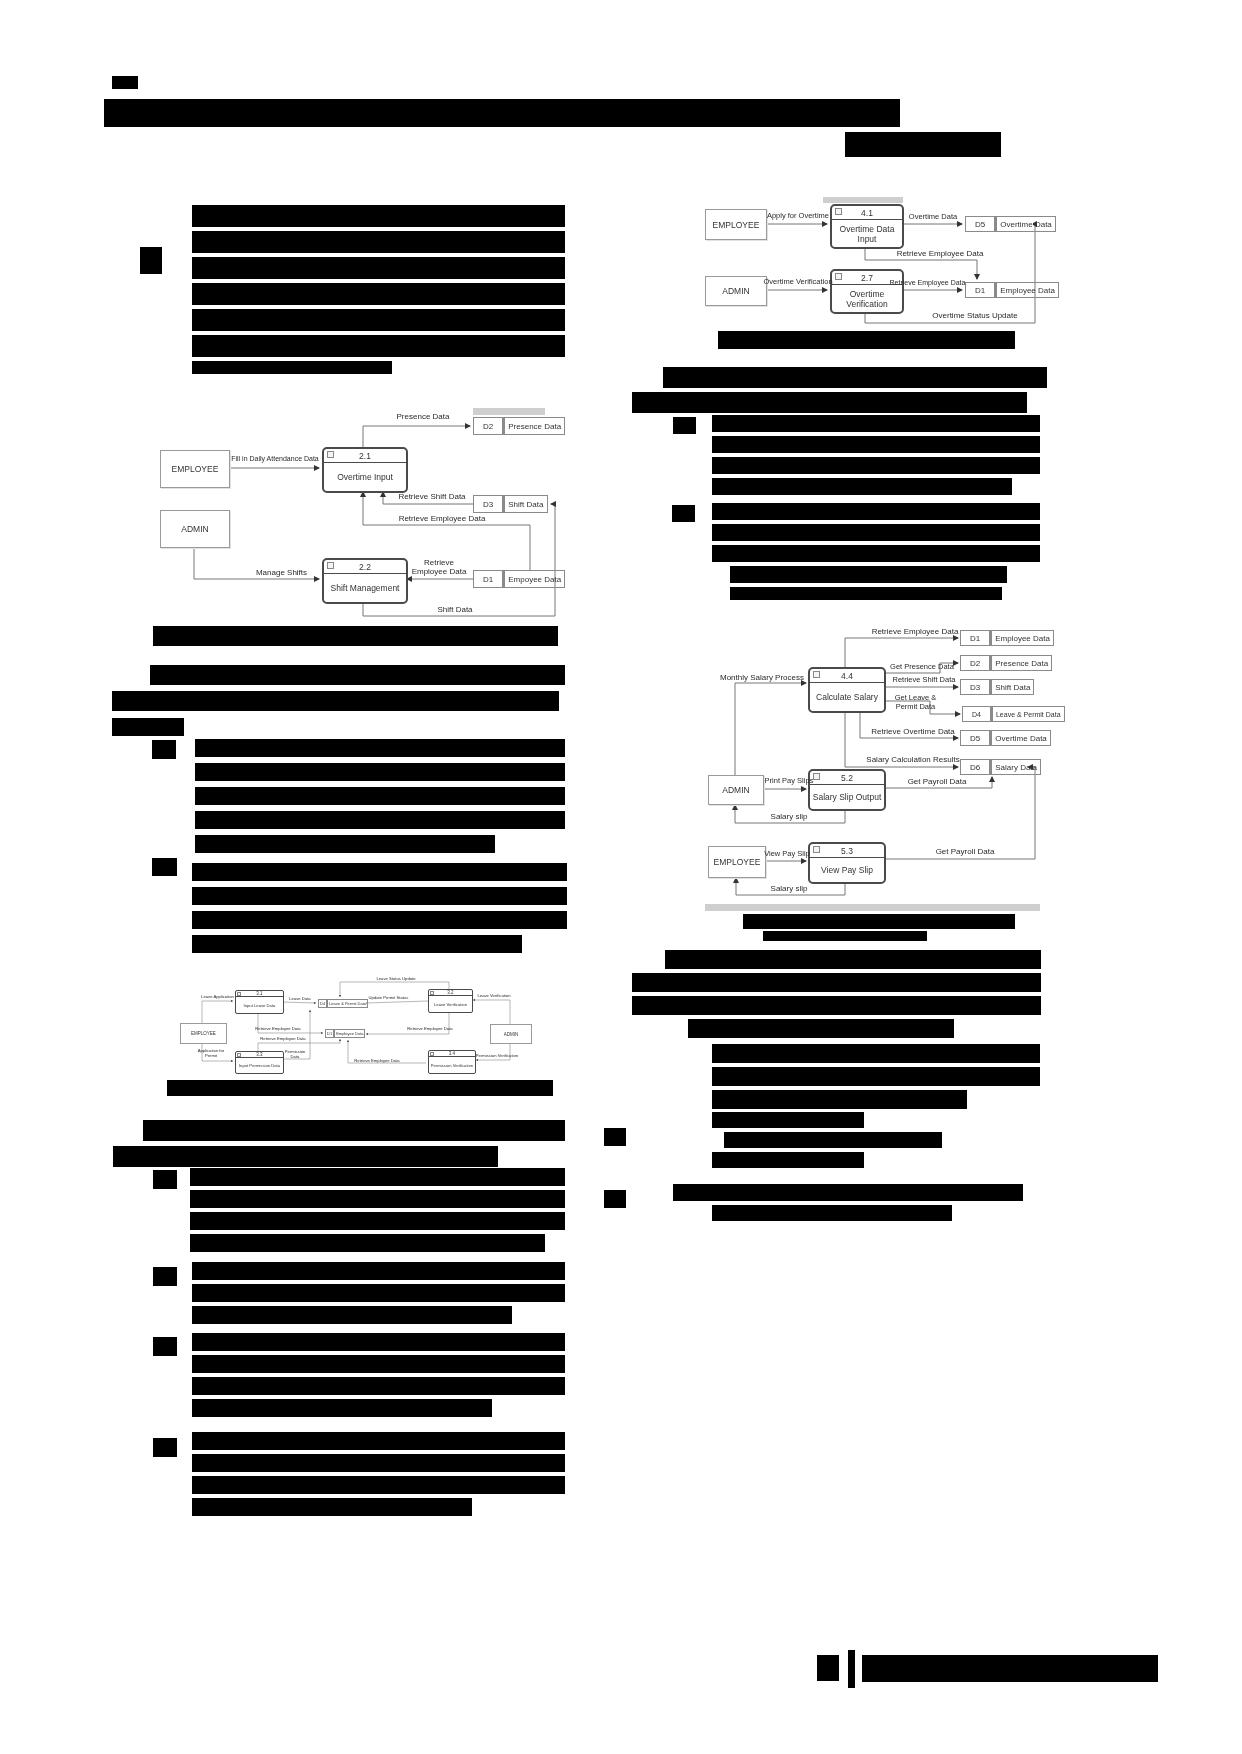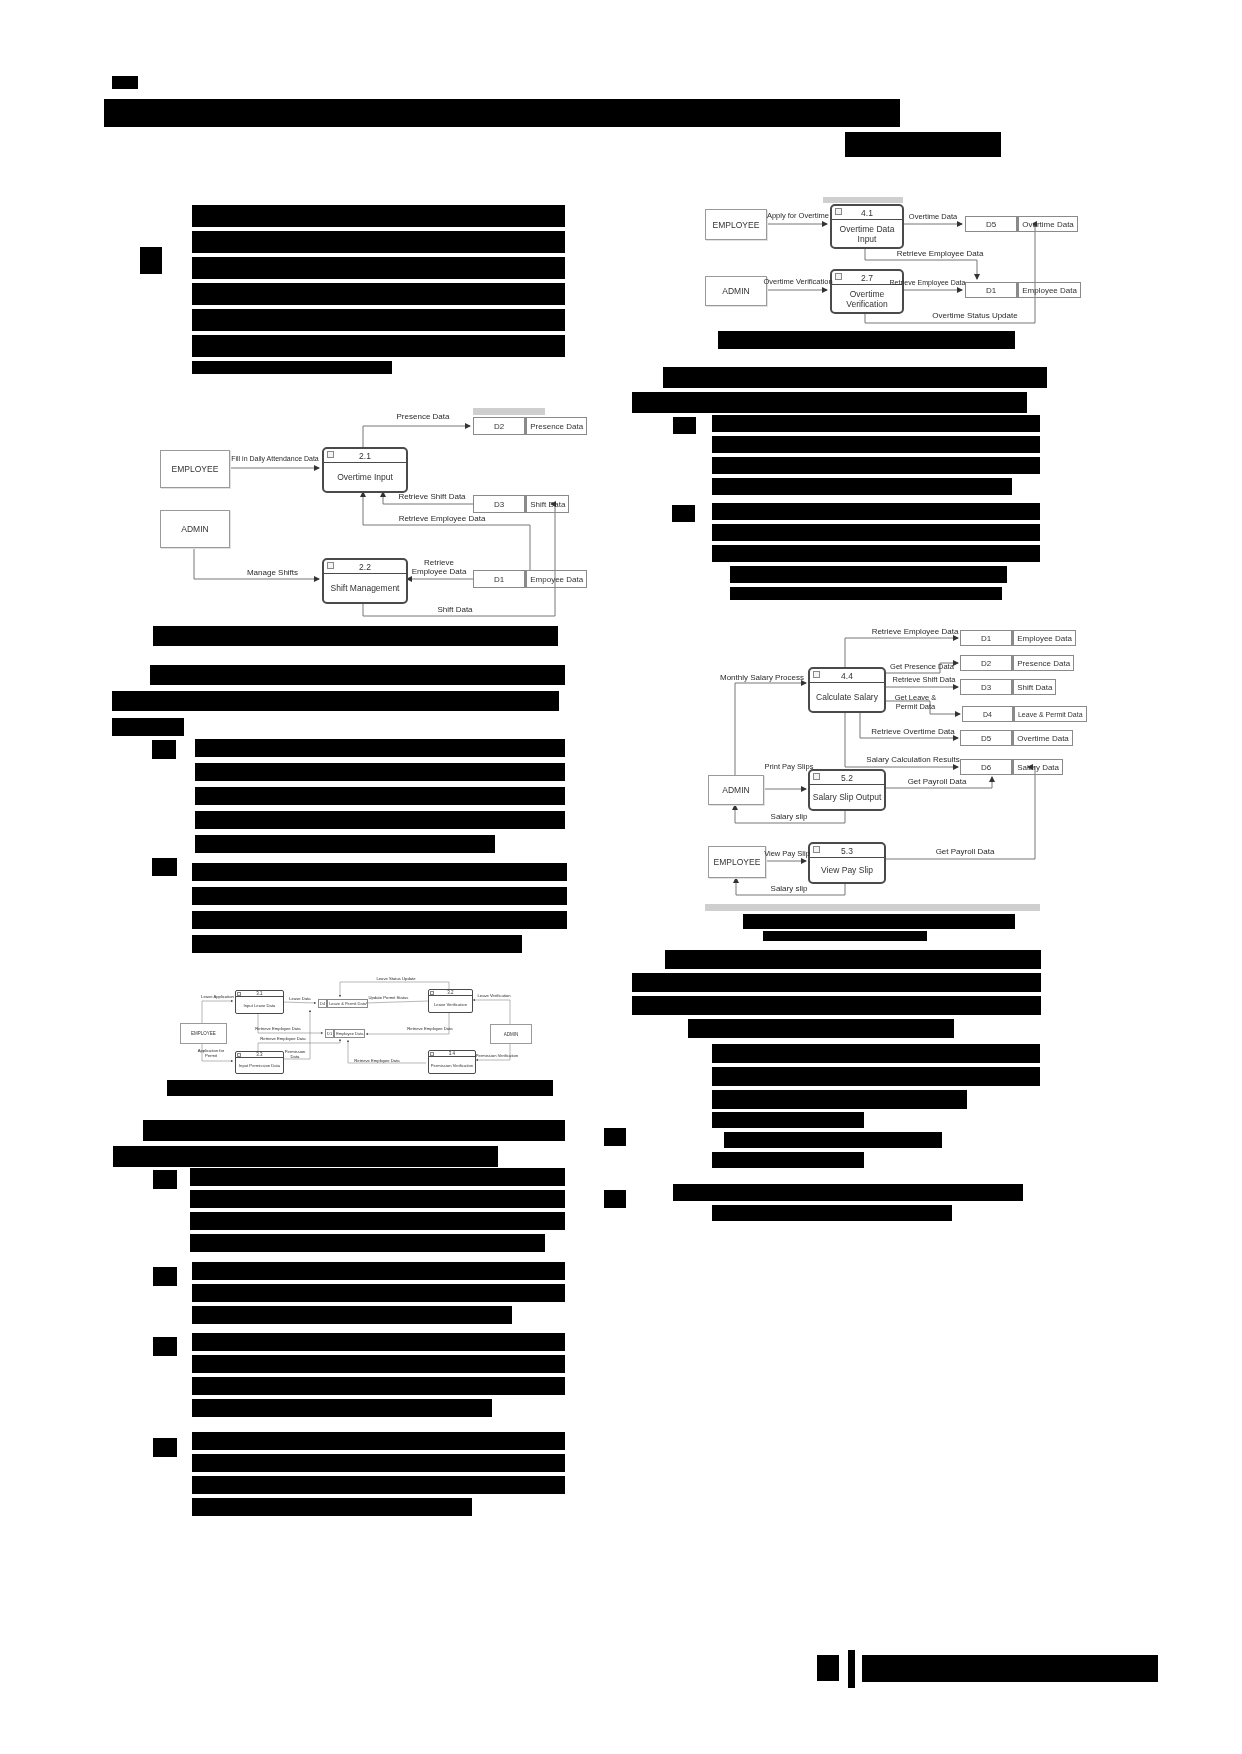--- a/index.html
+++ b/index.html
@@ -18,21 +18,21 @@
   .proc{position:absolute;border:2px solid #4a4a4a;border-radius:5px;background:#fff;
         z-index:2;overflow:hidden;display:flex;flex-direction:column;}
   .proc .hd{border-bottom:1.5px solid #4a4a4a;text-align:center;font-size:8.5px;
             padding:2px 0 1px 0;position:relative;color:#333;}
   .proc .ci{position:absolute;left:3px;top:2px;width:5px;height:5px;border:1px solid #888;
             background:#f4f4f4;}
   .proc .bd{flex:1;display:flex;align-items:center;justify-content:center;
             font-size:8.5px;text-align:center;color:#333;padding:1px;}
   
   .store{position:absolute;display:flex;z-index:2;font-size:8px;color:#333;background:#fff;}
-  .store .sid{border:1px solid #8a8a8a;padding:0 20px;display:flex;align-items:center;
+  .store .sid{border:1px solid #8a8a8a;padding:0 9px;display:flex;align-items:center;
               justify-content:center;}
   .store .snm{border:1px solid #8a8a8a;border-left-width:2px;flex:1;display:flex;
               align-items:center;padding:0 3px;white-space:nowrap;}
   
   .fl{position:absolute;font-size:8px;line-height:1.15;color:#2a2a2a;text-align:center;
       white-space:nowrap;z-index:3;}
   .fl.wrap{white-space:normal;}
   .gray{position:absolute;background:#cfcfcf;z-index:1;}
   
   .d3 .ent{font-size:4.5px;border-width:0.5px;box-shadow:none;}
@@ -104,21 +104,21 @@
       <span class="snm">Shift Data</span>
     </div>
     <div class="store" style="left:358px;top:200px;width:75px;height:18px">
       <span class="sid">D1</span>
       <span class="snm">Empoyee Data</span>
     </div>
     <div class="fl" style="left:258px;top:42px;width:100px">Presence Data</div>
     <div class="fl" style="left:110px;top:85px;width:100px;font-size:7px">Fill in Daily Attendance Data</div>
     <div class="fl" style="left:272px;top:122px;width:90px">Retrieve Shift Data</div>
     <div class="fl" style="left:272px;top:144px;width:110px">Retrieve Employee Data</div>
-    <div class="fl" style="left:115px;top:198px;width:85px">Manage Shifts</div>
+    <div class="fl" style="left:124px;top:198px;width:85px">Manage Shifts</div>
     <div class="fl wrap" style="left:292px;top:188px;width:64px">Retrieve Employee Data</div>
     <div class="fl" style="left:300px;top:235px;width:80px">Shift Data</div>
   </div>
 
   <div class="rd" style="left:153px;top:626px;width:405px;height:20px"></div>
 
   <div class="rd" style="left:150px;top:665px;width:415px;height:20px"></div>
   <div class="rd" style="left:112px;top:691px;width:447px;height:20px"></div>
   <div class="rd" style="left:112px;top:718px;width:72px;height:18px"></div>
 
@@ -358,21 +358,21 @@
       <span class="sid">D6</span>
       <span class="snm">Salary Data</span>
     </div>
     <div class="fl" style="left:88px;top:118px;width:88px">Monthly Salary Process</div>
     <div class="fl" style="left:230px;top:72px;width:110px">Retrieve Employee Data</div>
     <div class="fl" style="left:252px;top:108px;width:80px;font-size:7.5px">Get Presence Data</div>
     <div class="fl" style="left:254px;top:121px;width:80px;font-size:7.5px">Retrieve Shift Data</div>
     <div class="fl wrap" style="left:258px;top:139px;width:55px;font-size:7.5px">Get Leave &amp; Permit Data</div>
     <div class="fl" style="left:238px;top:172px;width:90px">Retrieve Overtime Data</div>
     <div class="fl" style="left:228px;top:200px;width:110px">Salary Calculation Results</div>
-    <div class="fl" style="left:130px;top:208px;width:58px;font-size:7.5px">Print Pay Slips</div>
+    <div class="fl" style="left:130px;top:222px;width:58px;font-size:7.5px">Print Pay Slips</div>
     <div class="fl" style="left:272px;top:222px;width:70px">Get Payroll Data</div>
     <div class="fl" style="left:135px;top:257px;width:48px">Salary slip</div>
     <div class="fl" style="left:131px;top:295px;width:52px;font-size:7.5px">View Pay Slip</div>
     <div class="fl" style="left:300px;top:292px;width:70px">Get Payroll Data</div>
     <div class="fl" style="left:135px;top:329px;width:48px">Salary slip</div>
   </div>
 
   <div class="rd" style="left:743px;top:914px;width:272px;height:15px"></div>
   <div class="rd" style="left:763px;top:931px;width:164px;height:10px"></div>
 

